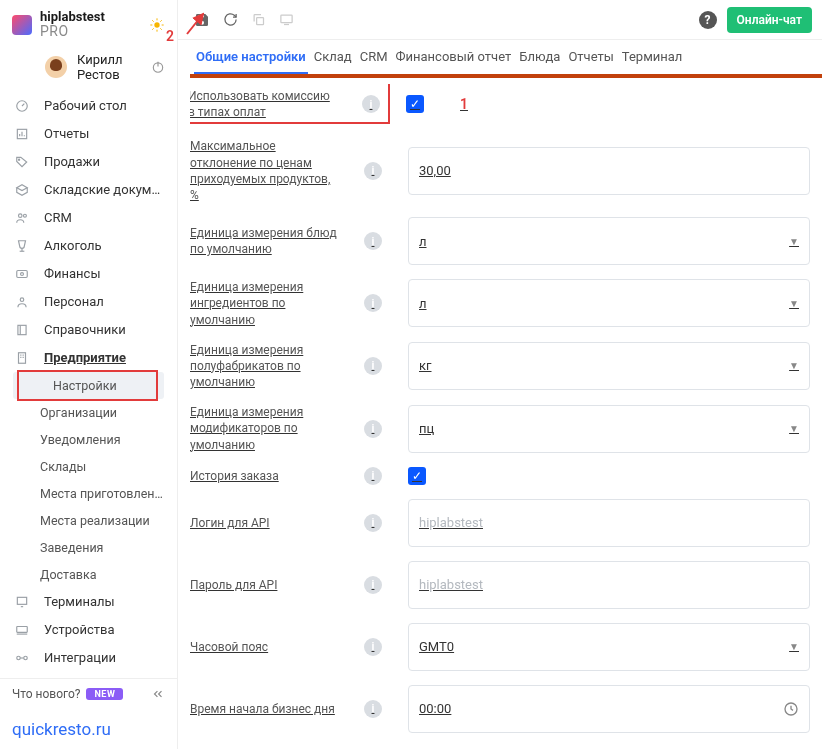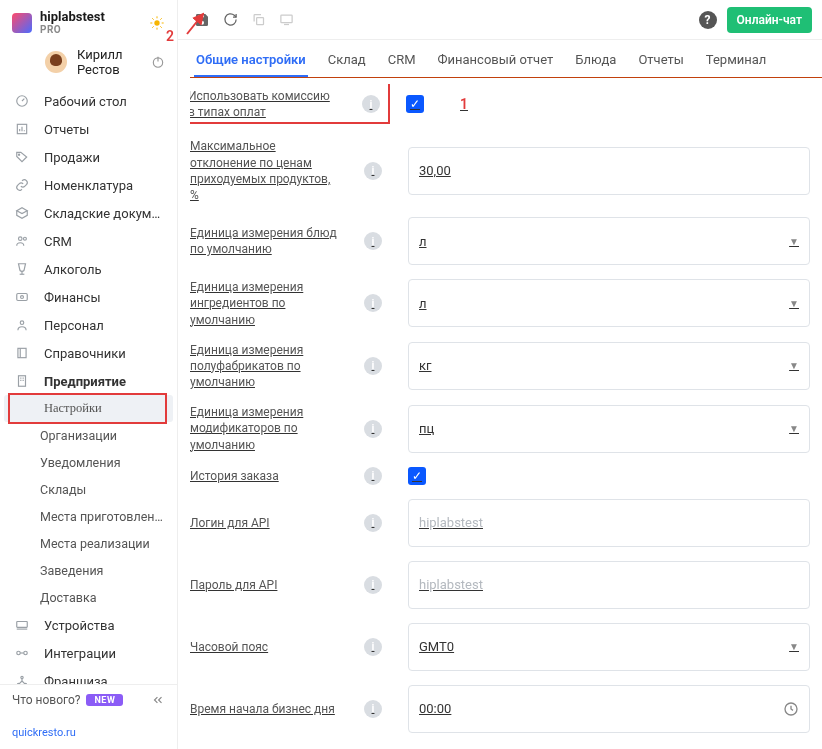--- a/index.html
+++ b/index.html
@@ -4,60 +4,60 @@
 <style>
   * { box-sizing: border-box; margin: 0; padding: 0; }
   body { font-family: -apple-system, BlinkMacSystemFont, "Segoe UI", Roboto, Arial, sans-serif; font-size: 13px; color: #333; background: #fff; width: 822px; height: 749px; overflow: hidden; position: relative; }
   
   
   .sidebar { position: absolute; left: 0; top: 0; width: 178px; height: 100%; background: #fff; border-right: 1px solid #eee; display: flex; flex-direction: column; }
   .sidebar-header { padding: 10px 12px 6px; display: flex; align-items: center; gap: 8px; }
   .logo { width: 20px; height: 20px; border-radius: 4px; background: linear-gradient(135deg, #ff4a6b 0%, #4a6bff 100%); display: inline-block; }
   .brand { display: flex; flex-direction: column; line-height: 1.1; }
   .brand-name { font-weight: 700; font-size: 13px; color: #1a1a1a; }
-  .brand-sub { font-size: 10px; color: #8a8a8a; letter-spacing: .5px; font-weight: bold; }
+  .brand-sub { font-size: 14px; color: #8a8a8a; letter-spacing: .5px; }
   .sun { margin-left: auto; color: #f7b500; }
   
   .user-row { padding: 6px 12px 10px; display: flex; align-items: center; gap: 10px; margin-left: 33px; }
   .avatar { width: 22px; height: 22px; border-radius: 50%; background: #f3d0a8; display: inline-block; position: relative; overflow: hidden; }
   .avatar::after { content: ""; position: absolute; left: 5px; top: 3px; width: 12px; height: 12px; background: #7a3f1d; border-radius: 50% 50% 40% 40%; }
   .user-name { font-size: 13px; color: #222; flex: 1; }
   .power { color: #999; }
   
   .nav { flex: 1; overflow-y: auto; padding-bottom: 4px; }
   .nav-item { display: flex; align-items: flex-end; gap: 14px; padding: 6px 12px 6px 14px; font-size: 13px; color: #333; cursor: pointer; line-height: 1.2; }
   .nav-item .ico { width: 16px; height: 16px; color: #9aa0a6; flex-shrink: 0; display: flex; align-items: center; justify-content: center; }
   .nav-item .lbl { flex: 1; white-space: nowrap; overflow: hidden; text-overflow: ellipsis; }
-  .nav-item.bold { font-weight: 700; }
-  .nav-item.active { background: #eef1f5; border-radius: 3px; margin: 0 4px; padding-left: 8px; font-family: Liberation Serif, serif; }
+  .nav-item.bold { font-weight: 700; text-decoration: underline; }
+  .nav-item.active { background: #eef1f5; border-radius: 3px; margin: 0 13px; padding-left: 8px; }
   .nav-item.sub { padding-left: 40px; color: #555; font-size: 12.5px; }
   .highlight-settings { position: relative; }
   .highlight-settings::before { content: ""; position: absolute; left: 4px; right: 6px; top: -2px; bottom: -2px; border: 2px solid #e23b3b; pointer-events: none; }
   
   .sidebar-footer { border-top: 1px solid #eee; padding: 8px 12px 10px; font-size: 12px; color: #555; }
   .whatsnew-row { display: flex; align-items: center; gap: 6px; margin-bottom: 18px; }
   .new-badge { background: #8b5cf6; color: #fff; font-size: 9px; font-weight: 700; padding: 1px 8px; border-radius: 3px; letter-spacing: .5px; }
   .collapse-ico { margin-left: auto; color: #888; }
-  .domain { color: #2f6df6; font-size: 11px; }
+  .domain { color: #2f6df6; font-size: 17px; }
   
   
   .topbar { position: absolute; left: 178px; top: 0; right: 0; height: 40px; background: #fff; border-bottom: 1px solid #eee; display: flex; align-items: center; padding: 0 10px; }
   .tb-btn { width: 28px; height: 28px; display: flex; align-items: center; justify-content: center; color: #666; cursor: pointer; border-radius: 3px; }
   .tb-btn.dim { color: #ccc; }
   .tb-right { margin-left: auto; display: flex; align-items: center; gap: 10px; }
   .help-ico { width: 18px; height: 18px; border-radius: 50%; background: #555; color: #fff; font-size: 12px; font-weight: 700; display: flex; align-items: center; justify-content: center; }
   .chat-btn { background: #1fbf75; color: #fff; font-size: 12px; font-weight: 600; padding: 6px 10px; border-radius: 4px; cursor: pointer; }
   
   
   .arrow2 { position: absolute; left: 185px; top: 8px; width: 28px; height: 28px; pointer-events: none; }
   .num2 { position: absolute; left: 166px; top: 28px; color: #e23b3b; font-weight: 600; font-size: 14px; pointer-events: none; }
   .num1 { color: #e23b3b; font-weight: 600; font-size: 14px; margin-left: 10px; }
   
   
-  .tabs { position: absolute; left: 190px; top: 40px; right: 0; height: 38px; display: flex; align-items: flex-end; gap: 18px; border-bottom: 1px solid #c2410c; padding: 0 4px; }
+  .tabs { position: absolute; left: 190px; top: 40px; right: 0; height: 38px; display: flex; align-items: flex-end; gap: 4px; border-bottom: 4px solid #c2410c; padding: 0 4px; }
   .tab { font-size: 13px; color: #555; padding: 8px 2px; cursor: pointer; border-bottom: 2px solid transparent; }
   .tab.active { color: #2f6df6; border-bottom-color: #2f6df6; font-weight: 600; }
   
   
   .form { position: absolute; left: 190px; top: 84px; right: 12px; bottom: 0; overflow-y: auto; }
   .form-row { display: flex; align-items: center; gap: 26px; margin-bottom: 14px; text-decoration: underline; }
   .form-label { width: 148px; font-size: 12px; color: #555; line-height: 1.35; }
   .info-ico { width: 18px; height: 18px; border-radius: 50%; background: #d9dde2; color: #fff; font-size: 11px; font-weight: 700; display: flex; align-items: center; justify-content: center; flex-shrink: 0; }
   .form-ctrl { flex: 1; }
   .input, .select { width: 100%; height: 48px; border: 1px solid #dfe3e8; border-radius: 4px; padding: 0 10px; font-size: 13px; color: #333; background: #fff; display: flex; align-items: center; justify-content: space-between; }
@@ -135,29 +135,20 @@
           <svg width="14" height="14" viewBox="0 0 24 24" fill="none" stroke="currentColor" stroke-width="2">
             <path d="M20 12l-8 8-9-9V4h7z"></path>
             <circle cx="7" cy="8" r="1" fill="currentColor"></circle>
           </svg>
         </span>
         <span class="lbl">Продажи</span>
       </div>
       <div class="nav-item">
         <span class="ico">
           <svg width="14" height="14" viewBox="0 0 24 24" fill="none" stroke="currentColor" stroke-width="2">
-            <path d="M10 14a5 5 0 0 0 7 0l3-3a5 5 0 0 0-7-7l-1 1"></path>
-            <path d="M14 10a5 5 0 0 0-7 0l-3 3a5 5 0 0 0 7 7l1-1"></path>
-          </svg>
-        </span>
-        <span class="lbl">Номенклатура</span>
-      </div>
-      <div class="nav-item">
-        <span class="ico">
-          <svg width="14" height="14" viewBox="0 0 24 24" fill="none" stroke="currentColor" stroke-width="2">
             <path d="M21 8l-9-5-9 5 9 5 9-5z"></path>
             <path d="M3 8v8l9 5 9-5V8"></path>
           </svg>
         </span>
         <span class="lbl">Складские документы</span>
       </div>
       <div class="nav-item">
         <span class="ico">
           <svg width="14" height="14" viewBox="0 0 24 24" fill="none" stroke="currentColor" stroke-width="2">
             <circle cx="9" cy="8" r="3"></circle>
@@ -232,20 +223,29 @@
         <span class="lbl">Места приготовления</span>
       </div>
       <div class="nav-item sub">
         <span class="lbl">Места реализации</span>
       </div>
       <div class="nav-item sub">
         <span class="lbl">Заведения</span>
       </div>
       <div class="nav-item sub">
         <span class="lbl">Доставка</span>
+      </div>
+      <div class="nav-item">
+        <span class="ico">
+          <svg width="14" height="14" viewBox="0 0 24 24" fill="none" stroke="currentColor" stroke-width="2">
+            <rect x="4" y="4" width="16" height="12"></rect>
+            <line x1="10" y1="20" x2="14" y2="20"></line>
+          </svg>
+        </span>
+        <span class="lbl">Терминалы</span>
       </div>
       <div class="nav-item">
         <span class="ico">
           <svg width="14" height="14" viewBox="0 0 24 24" fill="none" stroke="currentColor" stroke-width="2">
             <rect x="3" y="6" width="18" height="10" rx="1"></rect>
             <line x1="3" y1="19" x2="21" y2="19"></line>
           </svg>
         </span>
         <span class="lbl">Устройства</span>
       </div>

